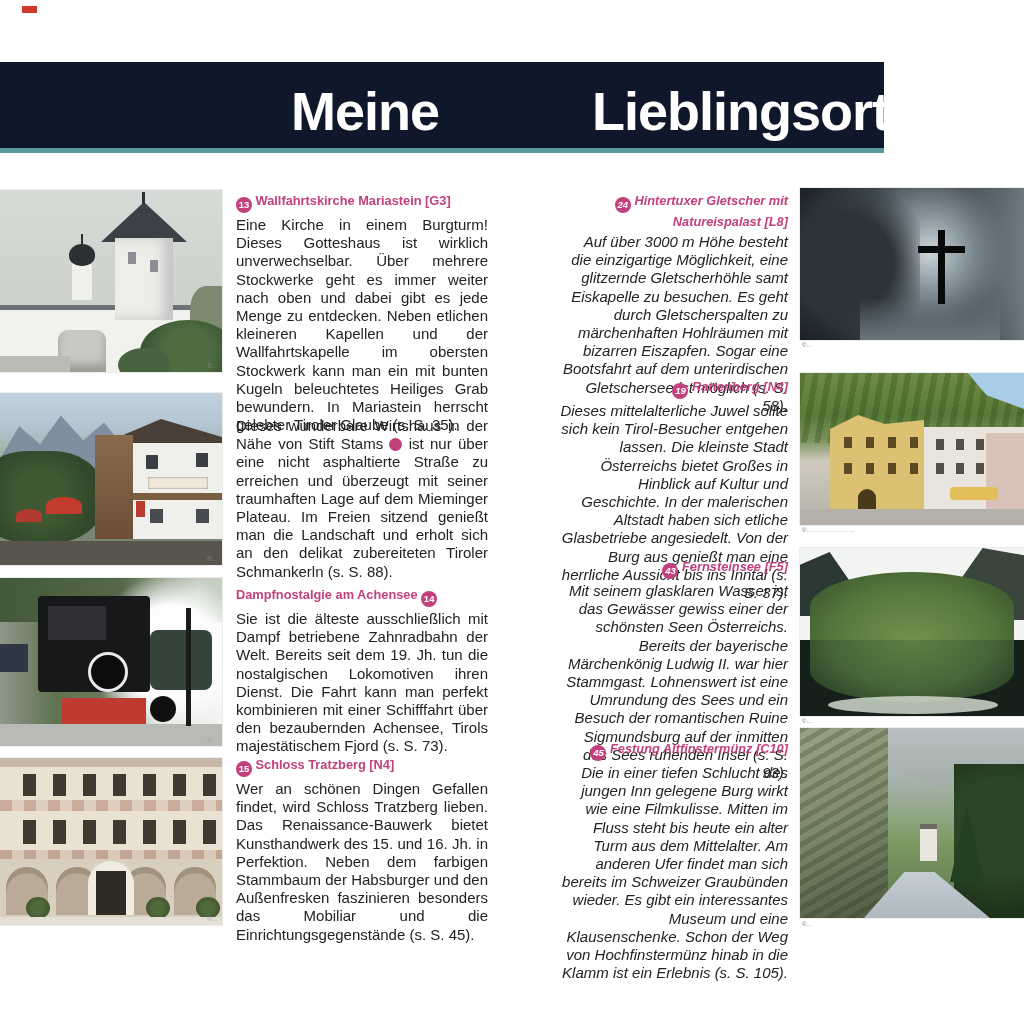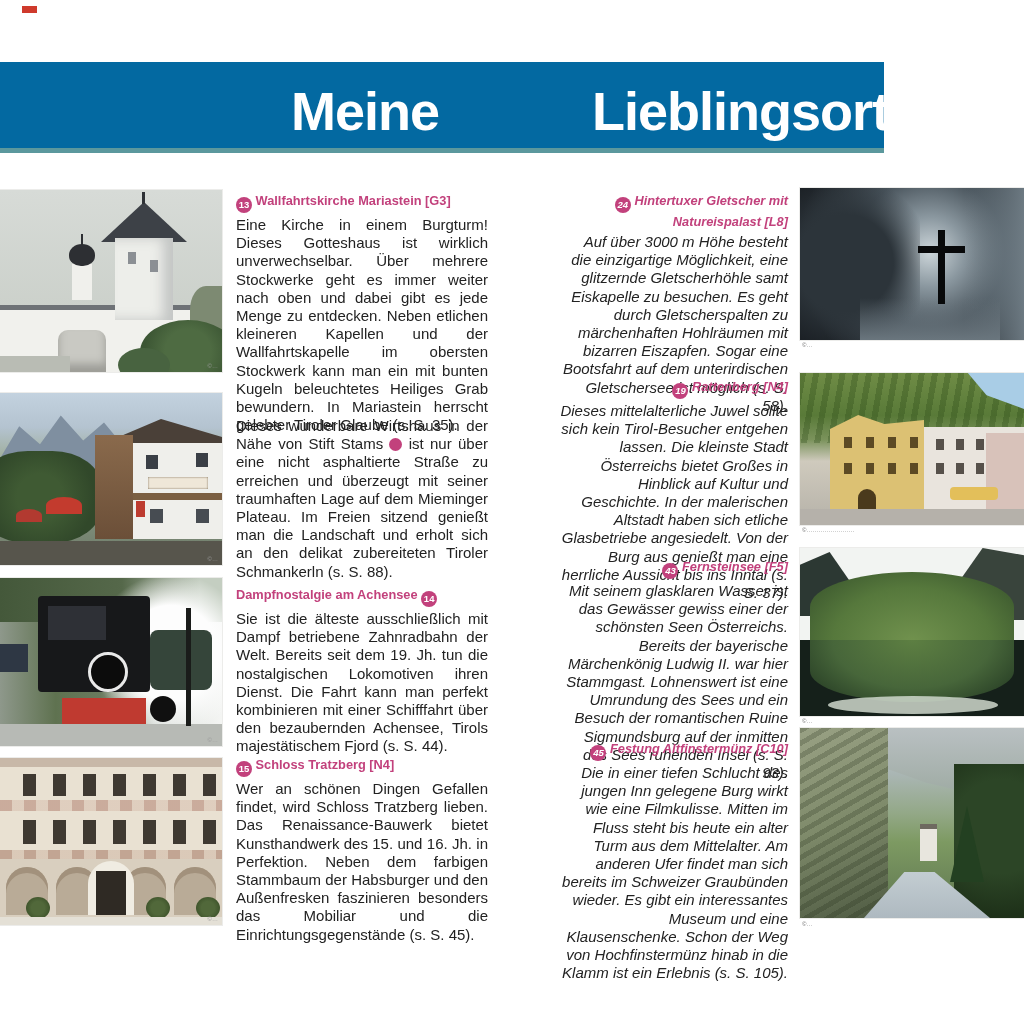--- a/index.html
+++ b/index.html
@@ -1,20 +1,20 @@
 <!DOCTYPE html>
 <html><head>
 <meta charset="utf-8">
 <style>
   html,body{margin:0;padding:0;background:#ffffff;}
   #page{position:relative;width:1024px;height:1024px;background:#ffffff;overflow:hidden;
         font-family:"Liberation Sans","DejaVu Sans",sans-serif;}
 
   
-  #banner{position:absolute;left:0;top:62px;width:884px;height:86px;background:#0369a1;
+  #banner{position:absolute;left:0;top:62px;width:884px;height:86px;background:#0f172a;
           border-bottom:5px solid #5b989d;text-decoration:underline;}
   .banner-word{position:absolute;top:6px;color:#ffffff;font-weight:bold;font-size:54px;
                letter-spacing:-1px;text-align:center;line-height:86px;}
   #word-left{left:255px;width:220px;}
   #word-right{left:560px;width:390px;}
   #corner-mark{position:absolute;left:22px;top:6px;width:15px;height:7px;background:#cf3a2c;}
 
   
   .entry{position:absolute;color:#222222;}
   .entry .title{color:#c2417c;font-weight:bold;font-size:12.8px;line-height:17px;white-space:nowrap;}
@@ -286,21 +286,21 @@
     <div class="body">
       <span>Dieses wunderbare Wirtshaus in der Nähe von Stift Stams </span><span class="badge inline"></span><span> ist nur über eine nicht asphaltierte Straße zu erreichen und überzeugt mit seiner traumhaften Lage auf dem Mieminger Plateau. Im Freien sitzend genießt man die Landschaft und erholt sich an den delikat zubereiteten Tiroler Schmankerln (s. S. 88).</span>
     </div>
   </div>
 
   <div class="entry left-col" style="top:586px;">
     <div class="title">
       <span>Dampfnostalgie am Achensee</span>
       <span class="badge">14</span>
     </div>
-    <div class="body">Sie ist die älteste ausschließlich mit Dampf betriebene Zahnradbahn der Welt. Bereits seit dem 19. Jh. tun die nostalgischen Lokomotiven ihren Dienst. Die Fahrt kann man perfekt kombinieren mit einer Schifffahrt über den bezaubernden Achensee, Tirols majestätischem Fjord (s. S. 44).</div>
+    <div class="body">Sie ist die älteste ausschließlich mit Dampf betriebene Zahnradbahn der Welt. Bereits seit dem 19. Jh. tun die nostalgischen Lokomotiven ihren Dienst. Die Fahrt kann man perfekt kombinieren mit einer Schifffahrt über den bezaubernden Achensee, Tirols majestätischem Fjord (s. S. 73).</div>
   </div>
 
   <div class="entry left-col" style="top:756px;">
     <div class="title">
       <span class="badge">15</span>
       <span>Schloss Tratzberg [N4]</span>
     </div>
     <div class="body">Wer an schönen Dingen Gefallen findet, wird Schloss Tratzberg lieben. Das Renaissance-Bauwerk bietet Kunsthandwerk des 15. und 16. Jh. in Perfektion. Neben dem farbigen Stammbaum der Habsburger und den Außenfresken faszinieren besonders das Mobiliar und die Einrichtungsgegenstände (s. S. 45).</div>
   </div>
 

